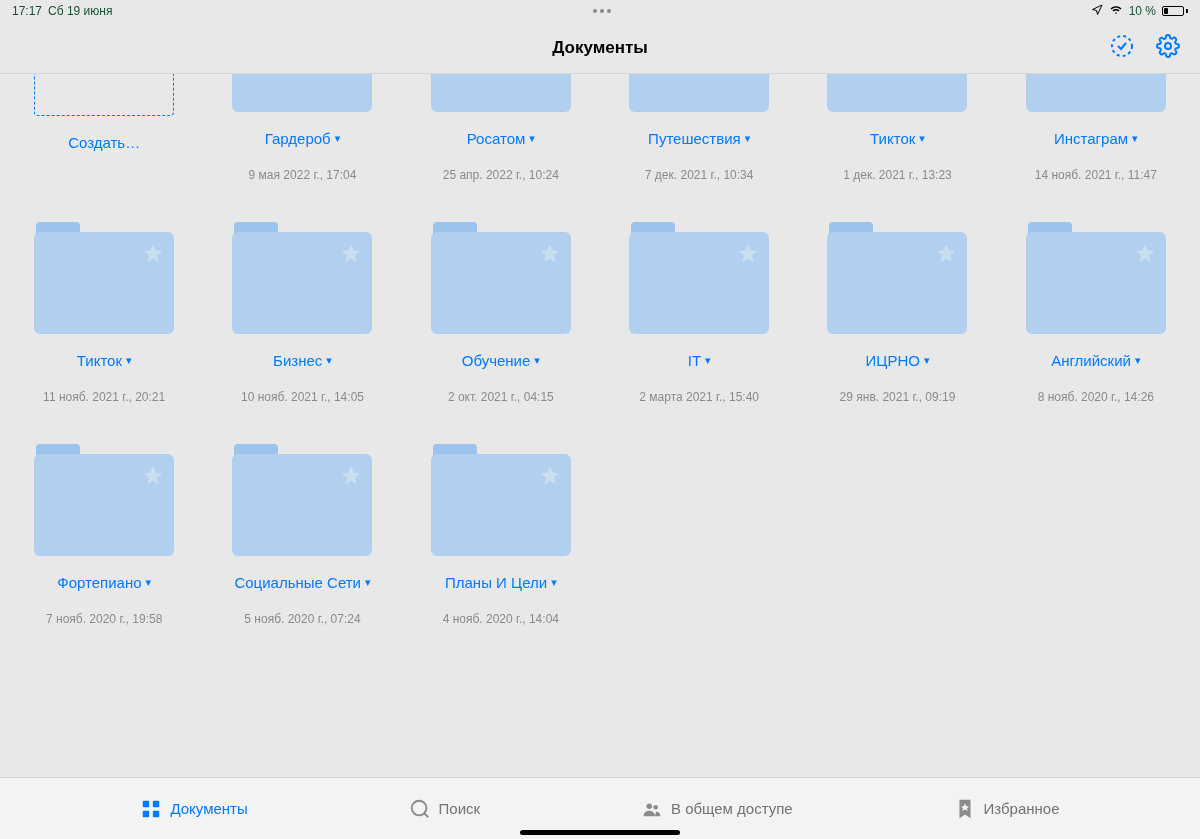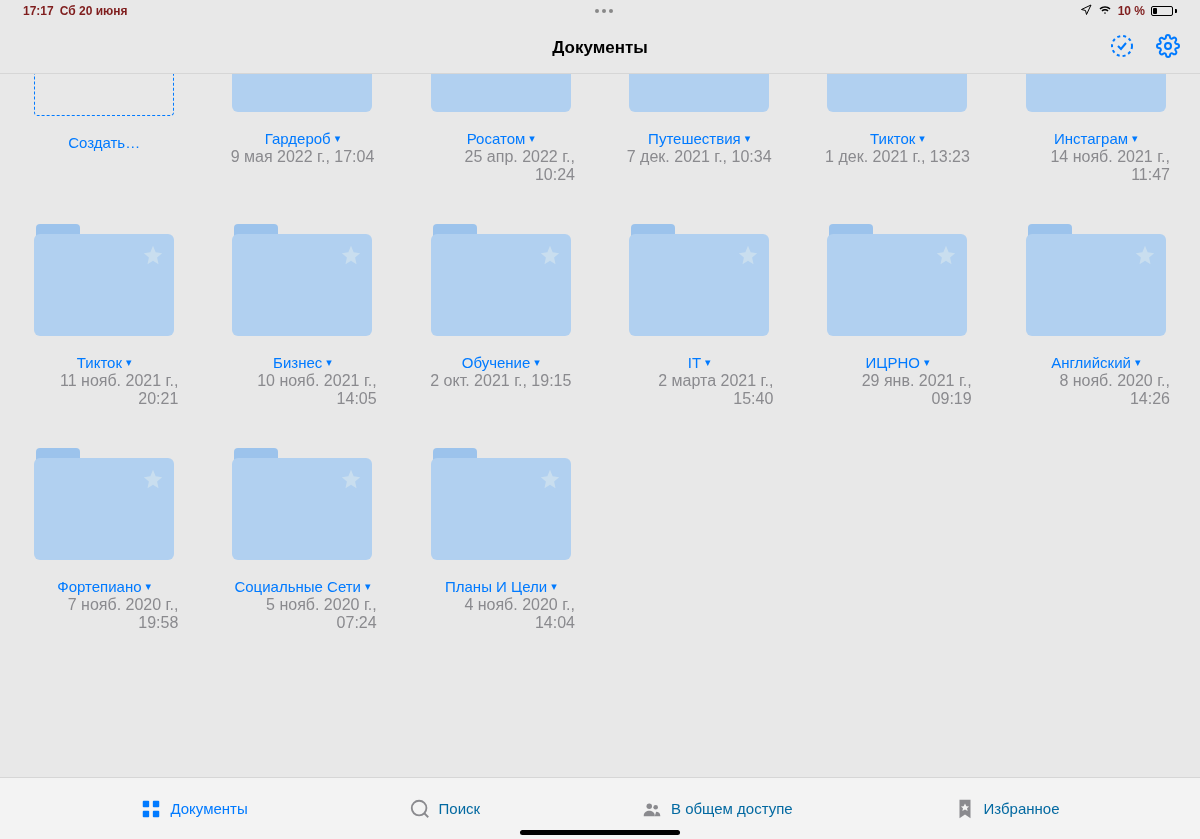--- a/index.html
+++ b/index.html
@@ -9,24 +9,24 @@
   width: 1200px;
   height: 839px;
   overflow: hidden;
   position: relative;
 }
 .status-bar {
   height: 22px;
   display: flex;
   align-items: center;
   justify-content: space-between;
-  padding: 0 23px;
+  padding: 0 12px;
   font-size: 12px;
-  font-weight: 700;
-  color: #7f1d1d;
+  font-weight: 400;
+  color: #14532d;
 }
 .status-left, .status-right { display: flex; align-items: center; gap: 6px; }
 .status-center { display:flex; gap:3px; }
 .status-center .dot { width:4px; height:4px; border-radius:50%; background:#888; }
 .battery { display:flex; align-items:center; gap:2px; }
 .battery-body {
   width: 22px; height: 10px; border: 1px solid #000; border-radius:2px; position:relative;
 }
 .battery-fill { position:absolute; left:1px; top:1px; bottom:1px; width:18%; background:#000; border-radius:1px;}
 .battery-cap { width:2px; height:4px; background:#000; border-radius:0 1px 1px 0;}
@@ -62,47 +62,47 @@
   background:#b1d0f0; border-radius:6px;
 }
 .folder-star {
   position:absolute; top:20px; right:10px; color:#c9deef;
 }
 .create-box {
   width:140px; height:60px; border:1.5px dashed #007aff; border-radius:4px;
   margin-top:-18px; margin-bottom:18px;
 }
 .tile-name { font-size:15px; color:#007aff; display:flex; align-items:center; gap:4px; justify-content:center;}
-.tile-date { font-size:16px; color:#8a8a8e; margin-top:1px;}
+.tile-date { font-size:12px; color:#8a8a8e; margin-top:21px;}
 .chev { font-size:11px; color:#007aff; }
 
 
 .partial-row .folder-icon { height:38px; margin-bottom:18px;}
 .partial-row .folder-body { top:0; border-radius:0 0 6px 6px;}
 
 .tabbar {
   position:absolute; bottom:0; left:0; right:0;
   height:62px; background:#f3f3f3; border-top:1px solid #d6d6d6;
   display:flex; align-items:center; justify-content:space-around;
   padding:0 60px;
 }
-.tab { display:flex; align-items:center; gap:8px; font-size:15px; color:#0369a1; cursor:pointer;}
+.tab { display:flex; align-items:center; gap:8px; font-size:15px; color:#737373; cursor:pointer;}
 .tab.active { color:#007aff; }
 .home-indicator {
   position:absolute; bottom:4px; left:50%; transform:translateX(-50%);
   width:160px; height:5px; background:#000; border-radius:3px;
 }
 </style>
 </head>
 <body>
 
 <div class="status-bar">
   <div class="status-left">
     <span>17:17</span>
-    <span>Сб 20 июня</span>
+    <span>Сб 19 июня</span>
   </div>
   <div class="status-center">
     <span class="dot"></span>
       <span class="dot"></span>
       <span class="dot"></span>
   </div>
   <div class="status-right">
     <span>
       <svg width="12" height="12" viewBox="0 0 24 24" fill="none" stroke="#000" stroke-width="2">
           <path d="M3 11l19-9-9 19-2-8-8-2z"></path>
@@ -240,21 +240,21 @@
       <div class="folder-tab"></div>
       <div class="folder-body"></div>
       <div class="folder-star"><svg width="22" height="22" viewBox="0 0 24 24" fill="currentColor">
               <path d="M12 2l2.9 6.9L22 10l-5.5 4.8L18 22l-6-3.7L6 22l1.5-7.2L2 10l7.1-1.1L12 2z"></path>
             </svg></div>
     </div>
     <div class="tile-name">
       <span>Обучение</span>
       <span class="chev">▾</span>
     </div>
-    <div class="tile-date">2 окт. 2021 г., 19:15</div>
+    <div class="tile-date">2 окт. 2021 г., 04:15</div>
   </div>
       <div class="tile">
     <div class="folder-icon">
       <div class="folder-tab"></div>
       <div class="folder-body"></div>
       <div class="folder-star"><svg width="22" height="22" viewBox="0 0 24 24" fill="currentColor">
               <path d="M12 2l2.9 6.9L22 10l-5.5 4.8L18 22l-6-3.7L6 22l1.5-7.2L2 10l7.1-1.1L12 2z"></path>
             </svg></div>
     </div>
     <div class="tile-name">

